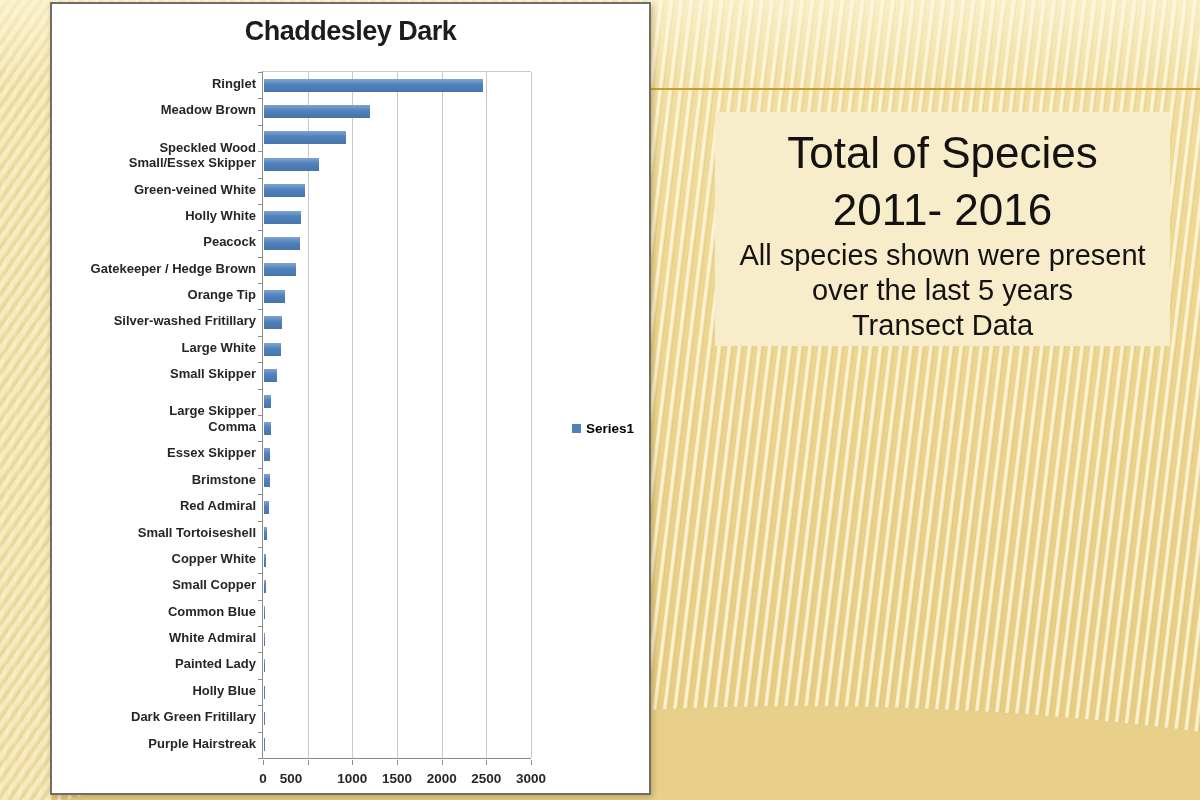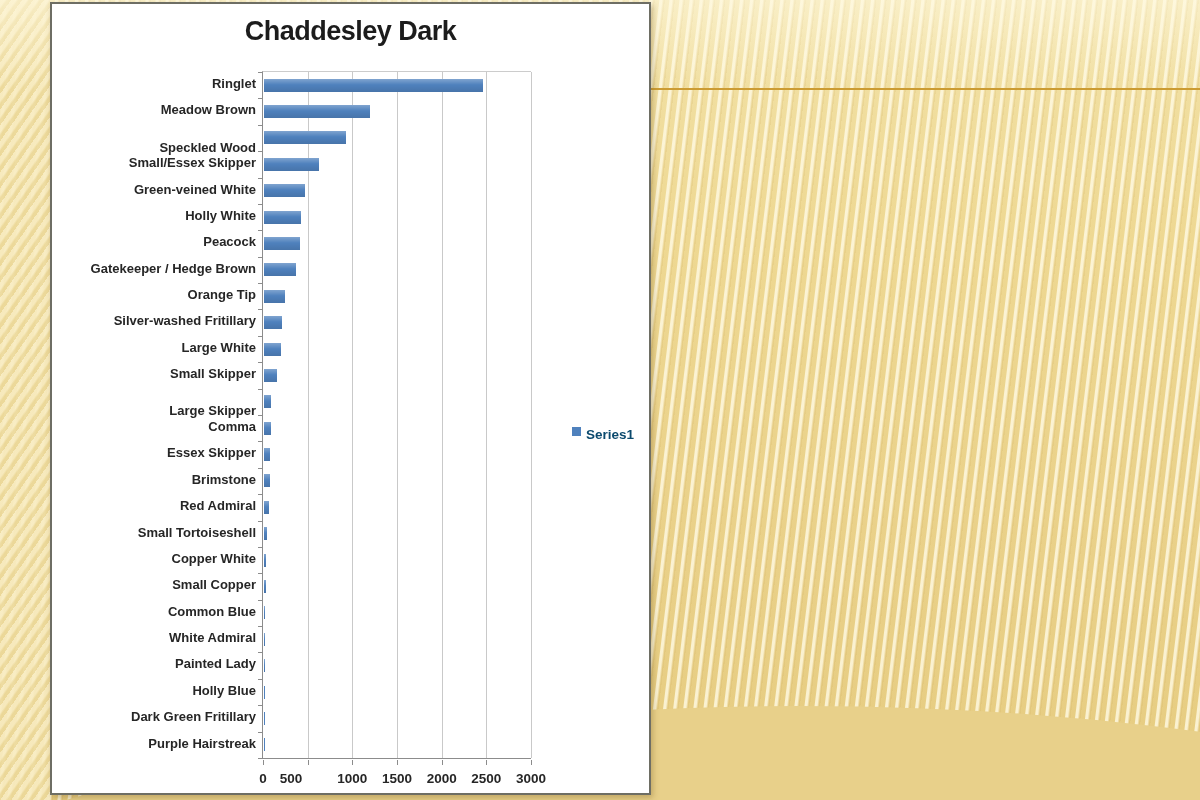--- a/index.html
+++ b/index.html
@@ -43,21 +43,21 @@
   .y-tick{position:absolute;left:-5px;width:5px;height:1px;background:#8c8c8c;}
   .x-tick-label{position:absolute;bottom:-28px;width:64px;margin-left:-32px;
     text-align:center;font-size:13.5px;font-weight:600;color:#262626;}
   .bar{position:absolute;left:1px;height:13px;
     background-image:linear-gradient(180deg,rgba(255,255,255,0.28),rgba(255,255,255,0) 45%,rgba(0,0,0,0.10));}
   .cat-labels{position:absolute;left:0;top:67px;width:204px;}
   .cat-label{position:absolute;right:0;width:204px;text-align:right;
     font-size:13px;font-weight:600;color:#262626;white-space:nowrap;}
   .legend{position:absolute;left:520px;top:417px;display:flex;align-items:center;}
   .legend-marker{width:9px;height:9px;display:inline-block;margin-right:5px;}
-  .legend-label{font-size:13.5px;font-weight:600;color:#0c4a6e;margin-top:6px;}
+  .legend-label{font-size:13.5px;font-weight:600;color:#000000;}
 
   
   .text-box{position:absolute;left:715px;top:112px;width:455px;height:234px;
     background:#f8edca;text-align:center;box-sizing:border-box;padding-top:12px;
     color:#141210;}
   .tb-big{font-size:44px;line-height:57px;font-weight:400;}
   .tb-small{font-size:29px;line-height:35px;font-weight:400;}
 </style>
 </head>
 <body>
@@ -172,13 +172,20 @@
         <div class="bar" style="top: 613.538px; width: 0.446667px; background-color: rgb(79, 129, 189);"></div>
         <div class="bar" style="top: 639.923px; width: 0.357333px; background-color: rgb(79, 129, 189);"></div>
         <div class="bar" style="top: 666.308px; width: 0.268px; background-color: rgb(79, 129, 189);"></div>
       </div>
     <div class="legend">
       <span class="legend-marker" style="background-color: rgb(79, 129, 189);"></span>
       <span class="legend-label">Series1</span>
     </div>
   </div>
 
+  <div class="text-box" style="background-color: rgb(248, 237, 202);">
+    <div class="tb-big">Total of Species</div>
+    <div class="tb-big">2011- 2016</div>
+    <div class="tb-small">All species shown were present</div>
+    <div class="tb-small">over the last 5 years</div>
+    <div class="tb-small">Transect Data</div>
+  </div>
 </div>
 
 </body></html>

